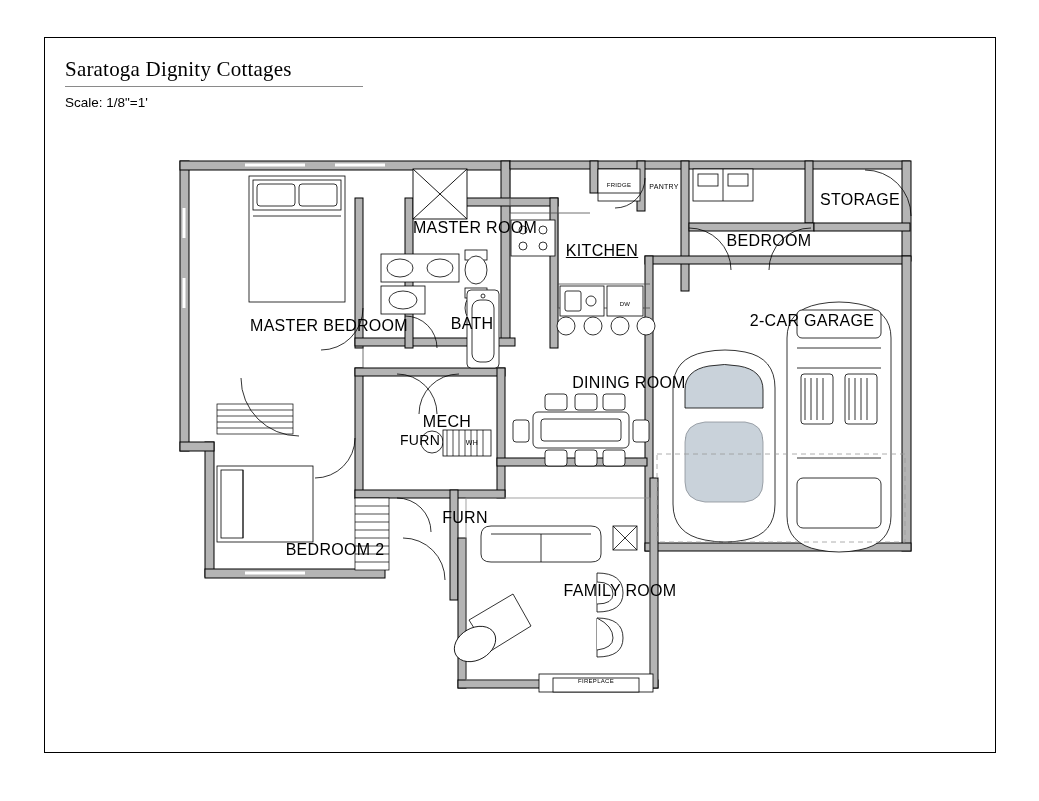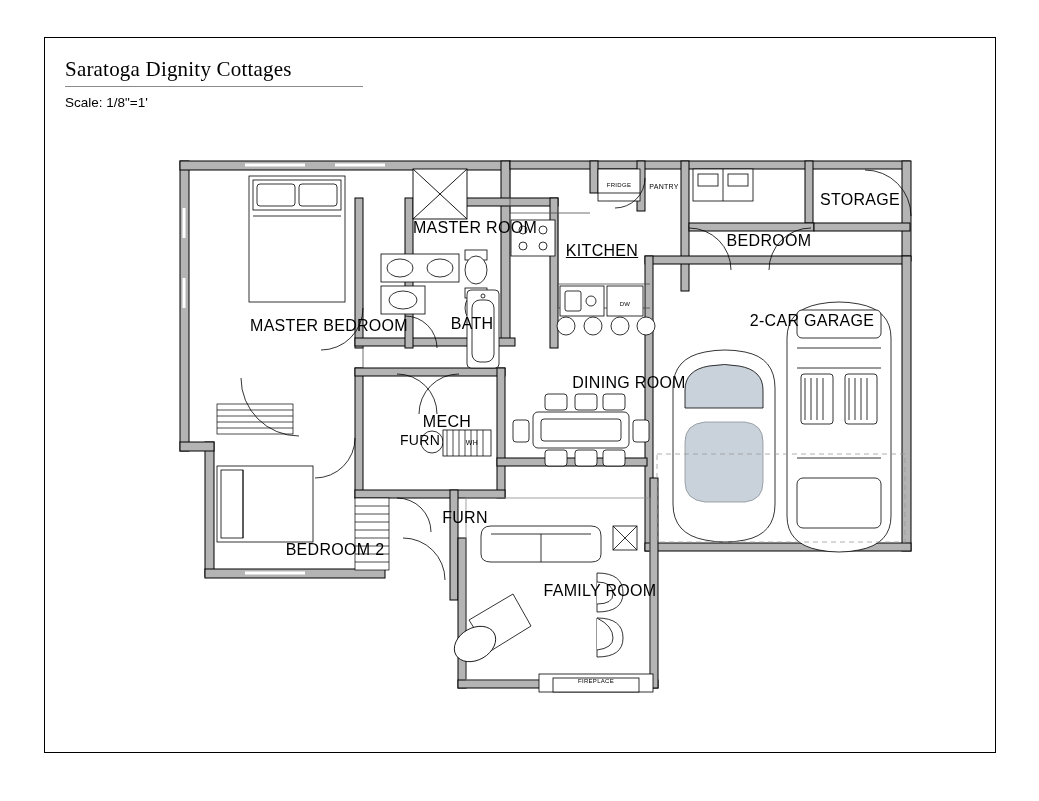--- a/index.html
+++ b/index.html
@@ -310,17 +310,17 @@
     <div class="rlabel s6" style="left:580px; top:266px;">DW</div>
     <div class="rlabel s13" style="left:724px; top:203px;">BEDROOM</div>
     <div class="rlabel s13" style="left:815px; top:162px;">STORAGE</div>
     <div class="rlabel s13" style="left:767px; top:283px;">2-CAR GARAGE</div>
     <div class="rlabel s13" style="left:584px; top:345px;">DINING ROOM</div>
     <div class="rlabel s13" style="left:402px; top:384px;">MECH</div>
     <div class="rlabel s11" style="left:375px; top:402px;">FURN</div>
     <div class="rlabel s7" style="left:427px; top:404px;">WH</div>
     <div class="rlabel s13" style="left:420px; top:480px;">FURN</div>
     <div class="rlabel s13" style="left:268px; top:512px;padding-left:44px;">BEDROOM 2</div>
-    <div class="rlabel s13" style="left:546px; top:553px;padding-left:18px;">FAMILY ROOM</div>
+    <div class="rlabel s13" style="left:566px; top:553px;padding-left:18px;">FAMILY ROOM</div>
     <div class="rlabel s6" style="left:551px; top:643px;">FIREPLACE</div>
   </div>
 
 </div>
 
 </body></html>

